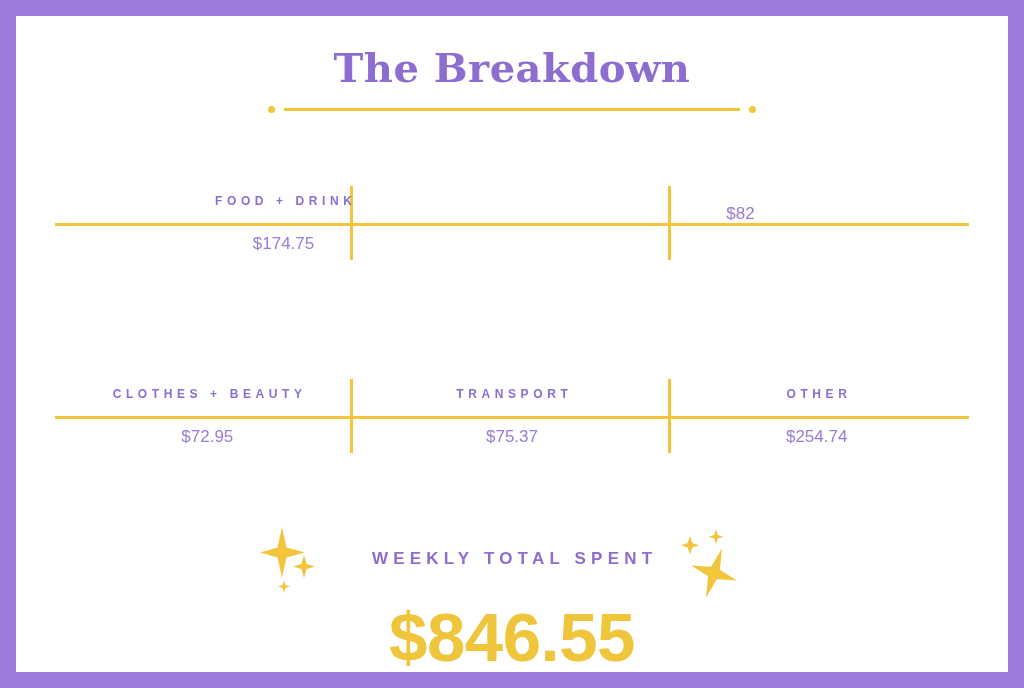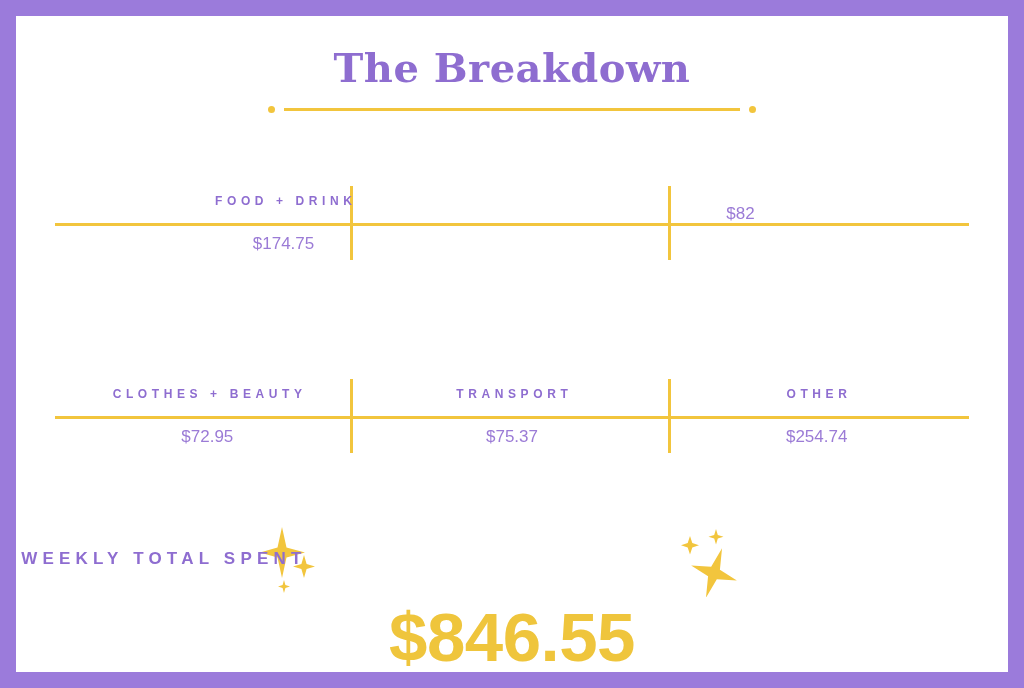--- a/index.html
+++ b/index.html
@@ -138,20 +138,21 @@
     position: absolute;
     left: 0;
     top: 505px;
     width: 100%;
     text-align: center;
   }
   .total-label-row {
     position: relative;
     display: flex;
     align-items: center;
+    justify-content: center;
     height: 76px;
   }
   .total-label {
     font-family: "Liberation Sans", sans-serif;
     font-size: 17px;
     font-weight: bold;
     letter-spacing: 5.2px;
     text-indent: 5.2px;
     color: #8e6dd0;
     white-space: nowrap;

